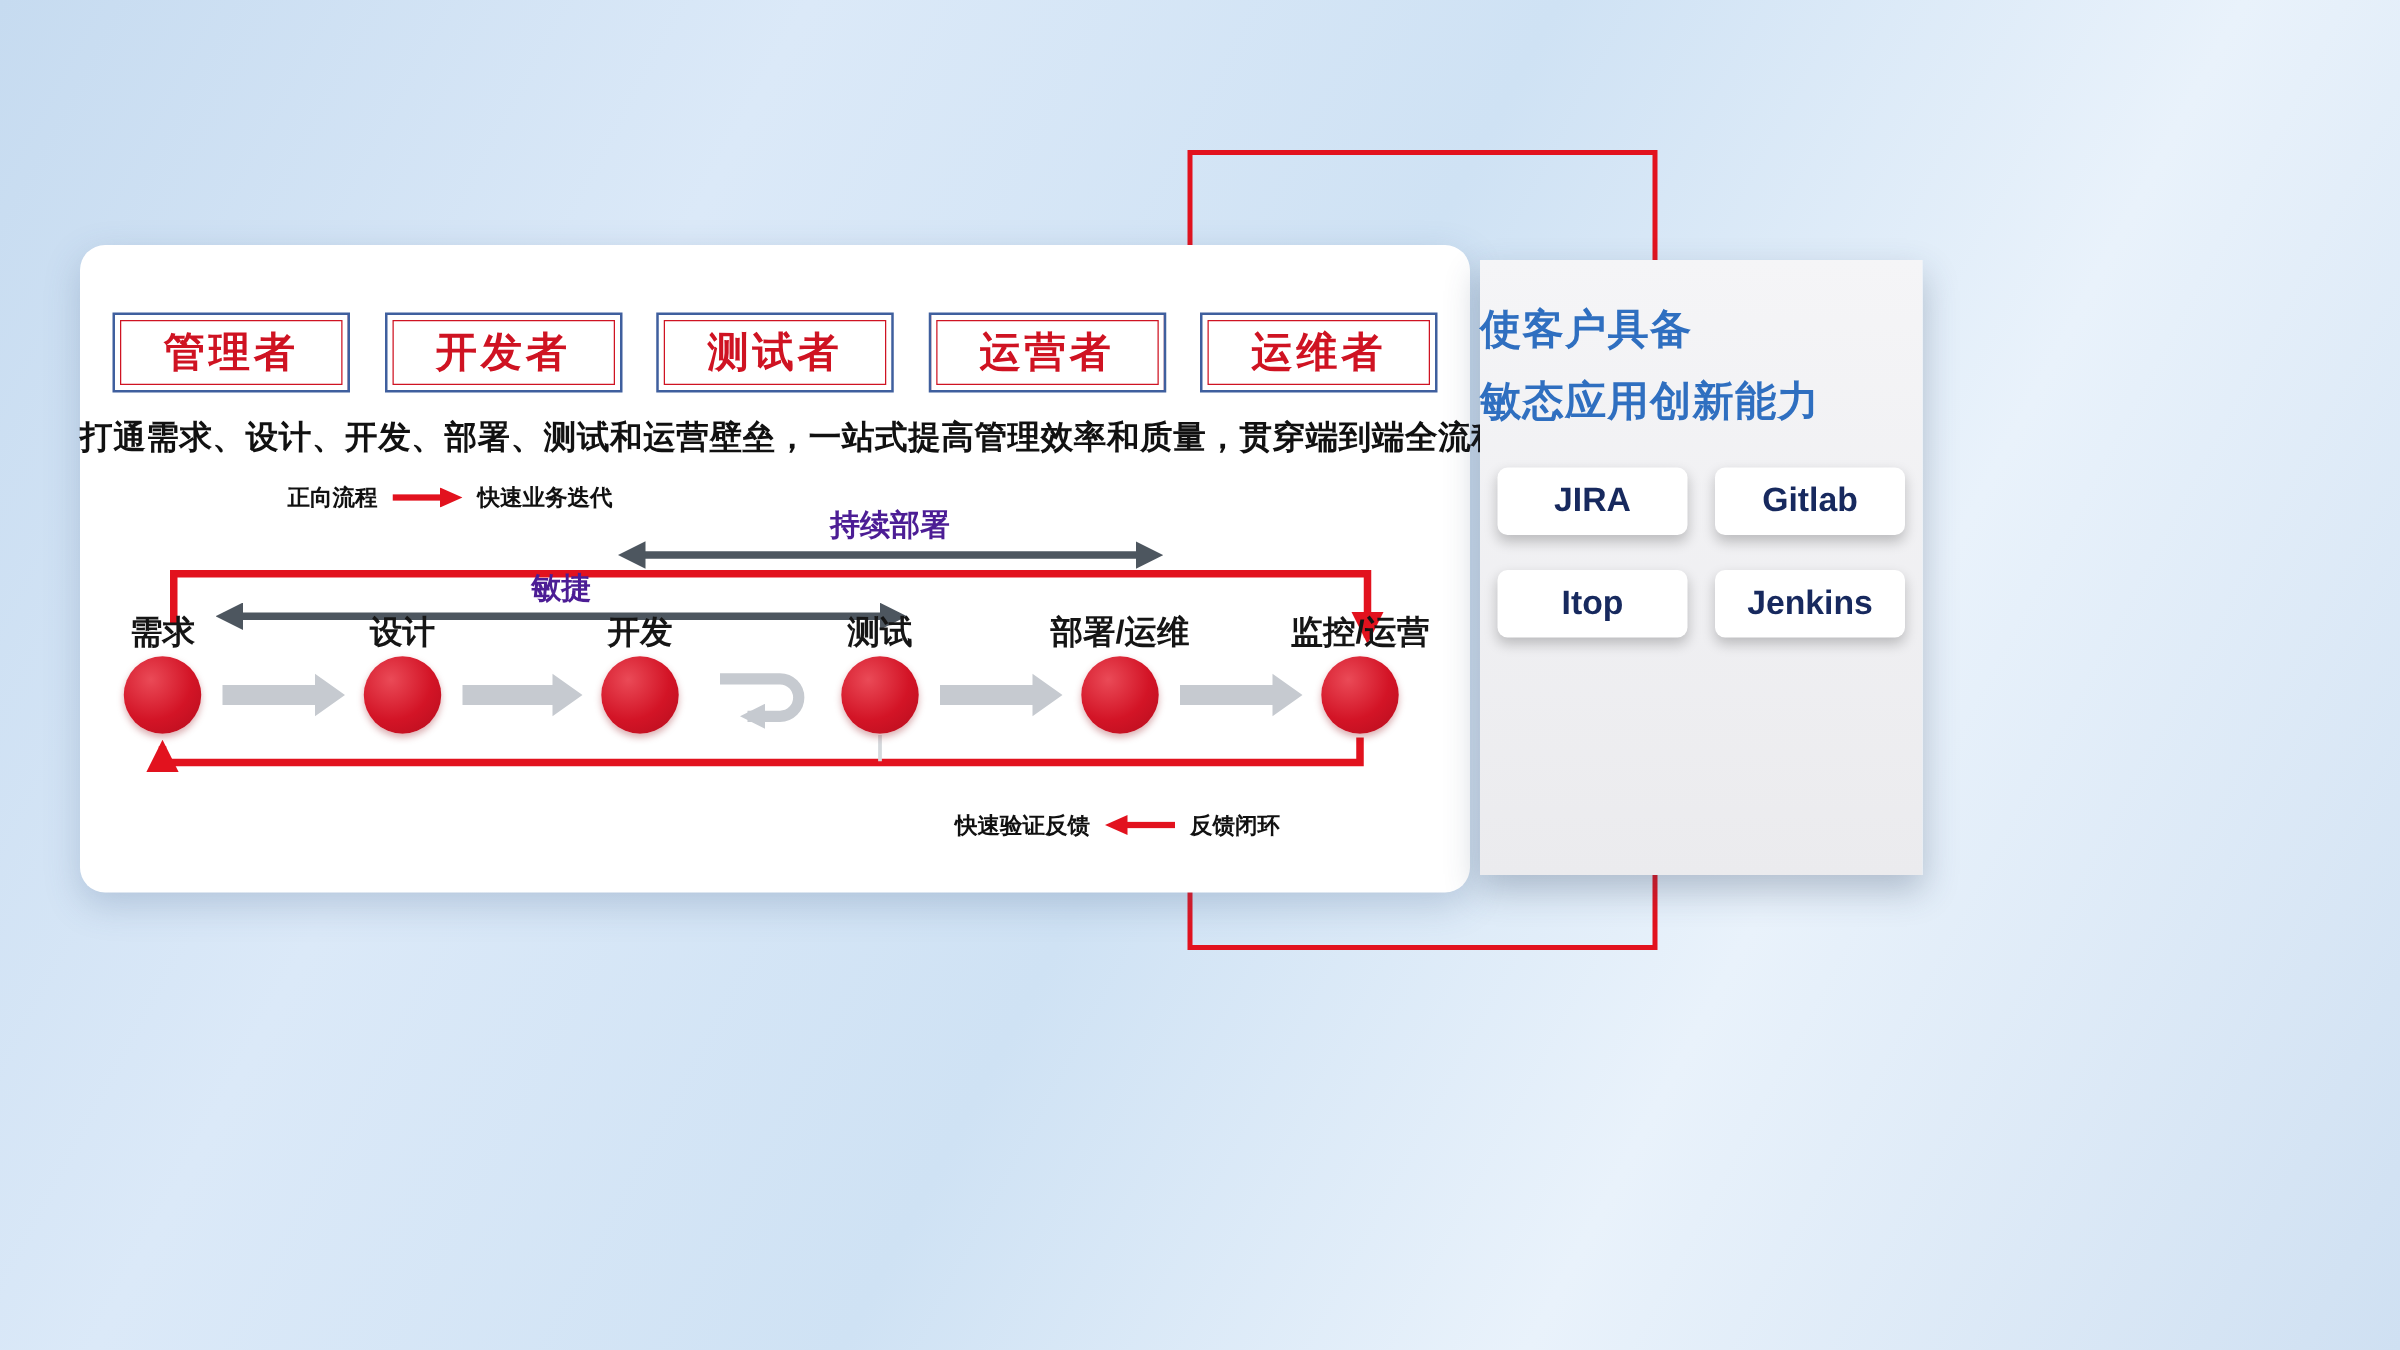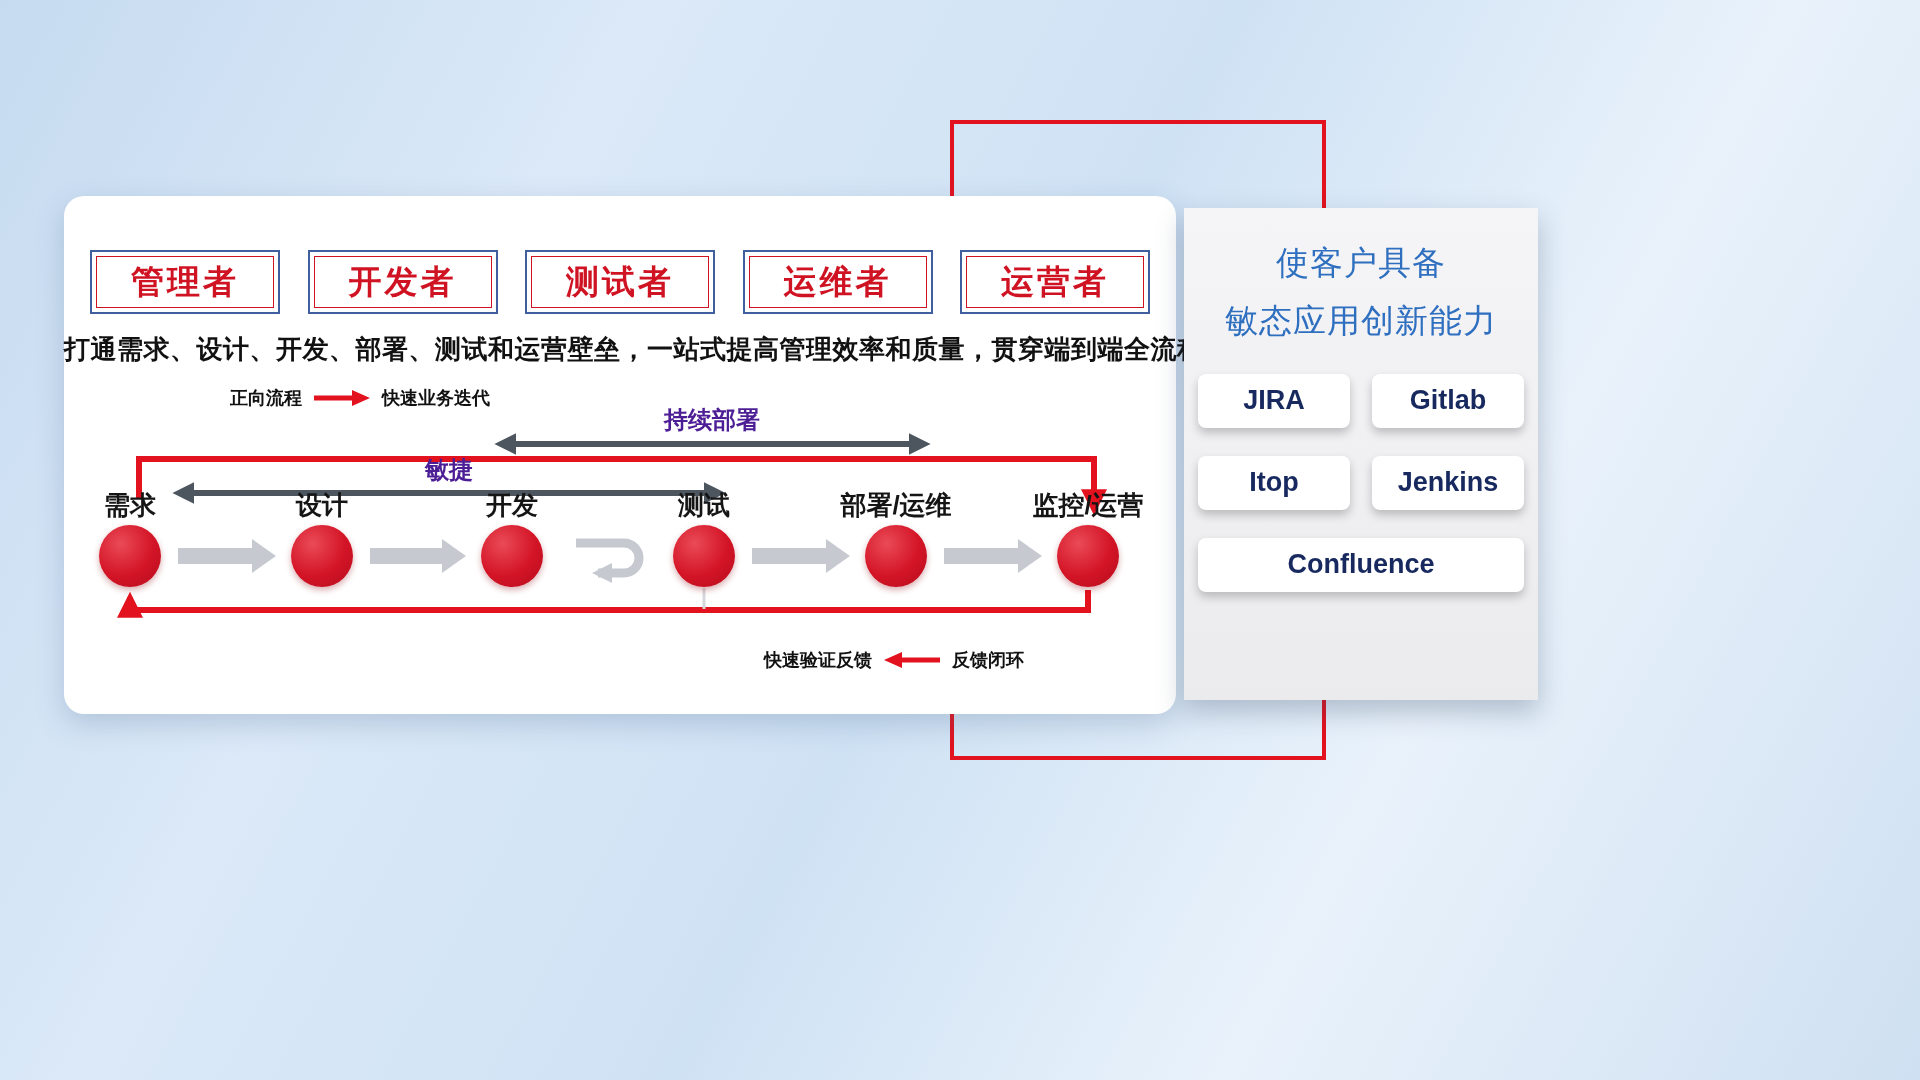--- a/index.html
+++ b/index.html
@@ -68,22 +68,22 @@
     font-size: 26px; font-weight: 700; color: #151515; white-space: nowrap;
   }
 
   
   .tools-panel {
     position: absolute; left: 1184px; top: 208px; width: 354px; height: 492px;
     background: linear-gradient(#f5f5f7, #ebebee); z-index: 3;
     box-shadow: 0 12px 26px rgba(50, 70, 100, 0.3);
   }
   .panel-title {
-    margin-top: 26px; text-align: center;
-    color: #2f6fc0; font-weight: normal; font-size: 33px; line-height: 1.75;
+    margin-top: 26px; text-align: left;
+    color: #2f6fc0; font-weight: bold; font-size: 33px; line-height: 1.75;
     letter-spacing: 1px;
   }
   .tools-grid {
     margin: 24px 14px 16px; display: grid;
     grid-template-columns: 1fr 1fr; gap: 28px 22px;
   }
   .tool-chip {
     height: 54px; background: #ffffff; border-radius: 8px;
     box-shadow: 0 5px 10px rgba(0, 0, 0, 0.22);
     display: flex; align-items: center; justify-content: center;
@@ -97,22 +97,22 @@
 <div class="stage">
 
   <div class="red-frame"></div>
 
   <div class="card">
 
     <div class="roles-row">
       <div class="role-box">管理者</div>
       <div class="role-box">开发者</div>
       <div class="role-box">测试者</div>
+      <div class="role-box">运营者</div>
       <div class="role-box">运维者</div>
-      <div class="role-box">运营者</div>
     </div>
 
     <div class="headline">打通需求、设计、开发、部署、测试和运营壁垒，一站式提高管理效率和质量，贯穿端到端全流程</div>
 
     <div class="legend legend-forward">
       <span>正向流程</span>
       <svg width="56" height="16" viewBox="0 0 56 16">
         <rect x="0" y="5.5" width="40" height="5" fill="#e2121e"></rect>
         <polygon points="38,0 56,8 38,16" fill="#e2121e"></polygon>
       </svg>
@@ -179,17 +179,16 @@
   <div class="tools-panel">
     <div class="panel-title">
       <div>使客户具备</div>
       <div>敏态应用创新能力</div>
     </div>
     <div class="tools-grid">
       <div class="tool-chip">JIRA</div>
       <div class="tool-chip">Gitlab</div>
       <div class="tool-chip">Itop</div>
       <div class="tool-chip">Jenkins</div>
-      <div class="tool-chip tool-wide">Confluence</div>
     </div>
   </div>
 
 </div>
 
 </body></html>

